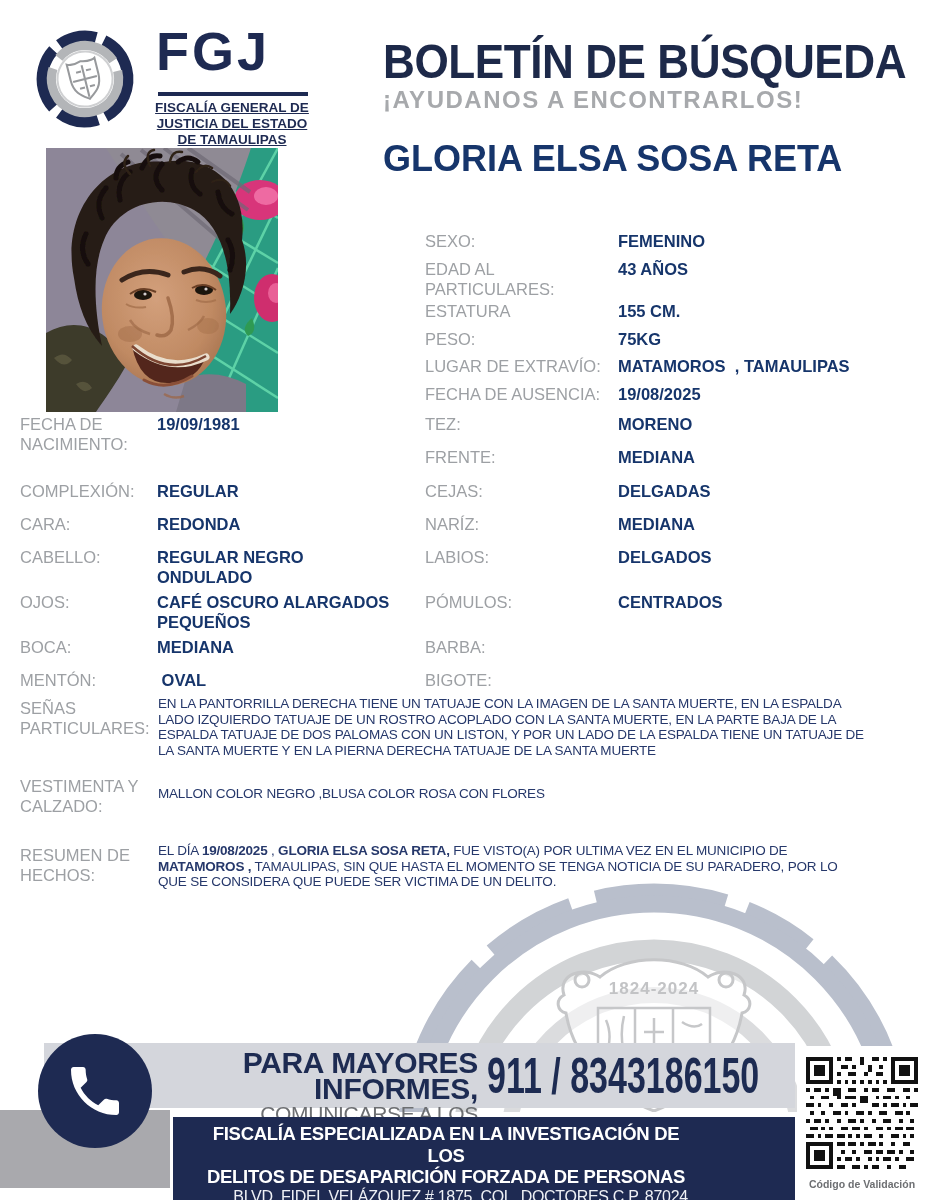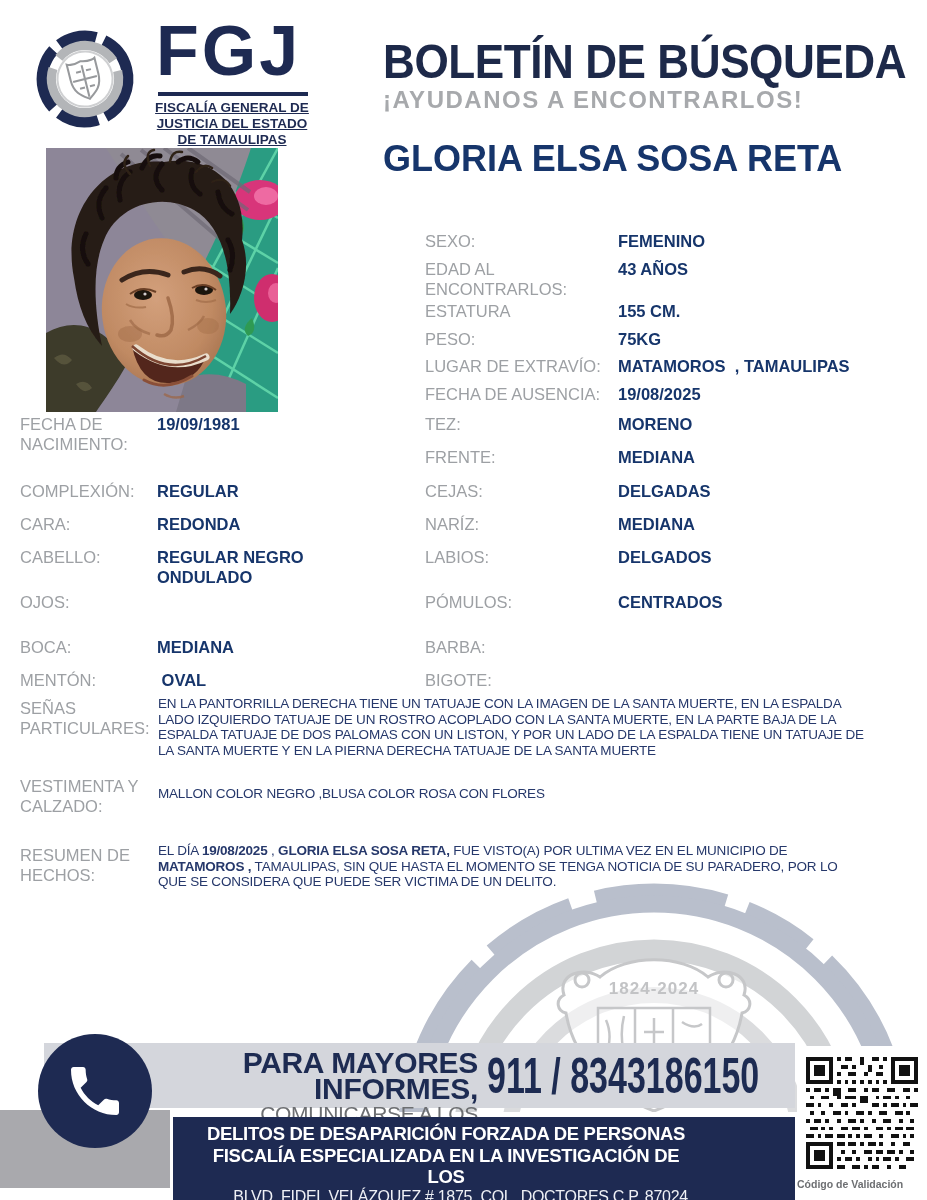--- a/index.html
+++ b/index.html
@@ -1,20 +1,20 @@
 <!DOCTYPE html>
 <html><head>
 <meta charset="utf-8">
 <style>
   html,body{margin:0;padding:0;background:#fff;}
   .page{position:relative;width:927px;height:1200px;background:#ffffff;overflow:hidden;
         font-family:"Liberation Sans",sans-serif;}
   
   .seal{position:absolute;left:34px;top:26px;}
-  .fgj{position:absolute;left:156px;top:16px;font-size:70px;font-weight:bold;color:#1e2a52;
+  .fgj{position:absolute;left:156px;top:16px;font-size:54px;font-weight:bold;color:#1e2a52;
        letter-spacing:3px;line-height:70px;}
   .fgj-rule{position:absolute;left:158px;top:92px;width:150px;height:4px;background:#1e2a52;}
   .org{position:absolute;left:146px;top:100px;width:172px;text-align:center;font-size:13.5px;
        font-weight:bold;color:#1e2a52;line-height:16px;white-space:pre-line;text-decoration:underline;}
   .title{position:absolute;left:383px;top:33px;font-size:49px;font-weight:bold;color:#1d2949;
          letter-spacing:-0.5px;white-space:nowrap;transform:scaleX(.9);transform-origin:left top;}
   .subtitle{position:absolute;left:383px;top:86px;font-size:24px;font-weight:bold;color:#a7a9ac;
             letter-spacing:1.5px;white-space:nowrap;}
   .pname{position:absolute;left:383px;top:138px;font-size:36px;font-weight:bold;color:#16356b;
          white-space:nowrap;}
@@ -40,21 +40,21 @@
           line-height:52px;white-space:nowrap;transform:scaleX(.68);transform-origin:left top;}
   .circle{position:absolute;left:38px;top:1034px;width:114px;height:114px;border-radius:50%;
           background:#1e2a52;}
   .circle svg{position:absolute;left:25px;top:25px;}
   .navyband{position:absolute;left:173px;top:1117px;width:622px;height:83px;background:#1e2a52;}
   .navyband .inner{margin:6px 0 0 27px;width:492px;color:#fff;}
   .fz1{font-size:18.5px;font-weight:bold;text-align:center;line-height:21.5px;letter-spacing:-0.3px;}
   .fz2{font-size:16px;text-align:right;line-height:18px;letter-spacing:-0.3px;color:#eef0f5;}
   .qrpanel{position:absolute;left:797px;top:1046px;width:130px;height:154px;background:#fff;}
   .qr{position:absolute;left:9px;top:11px;}
-  .qrlabel{position:absolute;left:0;top:132px;width:130px;text-align:left;font-size:10.5px;
+  .qrlabel{position:absolute;left:0;top:132px;width:130px;text-align:center;font-size:10.5px;
            font-weight:bold;color:#6d6f72;}
 </style>
 </head>
 <body>
 
 <div class="page">
 
   <div class="wm">
     <svg width="524" height="230" viewBox="0 0 524 230">
       <g fill="none">
@@ -183,21 +183,21 @@
         <ellipse cx="84" cy="186" rx="12" ry="8" fill="#a06b47" opacity="0.45"></ellipse>
         <ellipse cx="162" cy="178" rx="11" ry="8" fill="#a06b47" opacity="0.4"></ellipse>
         <path d="M118 246 q10 6 20 2" stroke="#9c6543" stroke-width="2.5" fill="none" opacity="0.7"></path>
       </g>
     </svg>
   </div>
 
   <div class="lbl rc" style="top:231px">SEXO:</div>
   <div class="val rc" style="top:231px">FEMENINO</div>
   <div class="lbl rc" style="top:259px">EDAD AL
-ENCONTRARLOS:</div>
+PARTICULARES:</div>
   <div class="val rc" style="top:259px">43 AÑOS</div>
   <div class="lbl rc" style="top:301px">ESTATURA</div>
   <div class="val rc" style="top:301px">155 CM.</div>
   <div class="lbl rc" style="top:329px">PESO:</div>
   <div class="val rc" style="top:329px">75KG</div>
   <div class="lbl rc" style="top:356px">LUGAR DE EXTRAVÍO:</div>
   <div class="val rc" style="top:356px">MATAMOROS  , TAMAULIPAS</div>
   <div class="lbl rc" style="top:384px">FECHA DE AUSENCIA:</div>
   <div class="val rc" style="top:384px">19/08/2025</div>
 
@@ -205,20 +205,22 @@
 NACIMIENTO:</div>
   <div class="val lc" style="top:414px">19/09/1981</div>
   <div class="lbl lc" style="top:481px">COMPLEXIÓN:</div>
   <div class="val lc" style="top:481px">REGULAR</div>
   <div class="lbl lc" style="top:514px">CARA:</div>
   <div class="val lc" style="top:514px">REDONDA</div>
   <div class="lbl lc" style="top:547px">CABELLO:</div>
   <div class="val lc" style="top:547px">REGULAR NEGRO
 ONDULADO</div>
   <div class="lbl lc" style="top:592px">OJOS:</div>
+  <div class="val lc" style="top:592px">CAFÉ OSCURO ALARGADOS
+PEQUEÑOS</div>
   <div class="lbl lc" style="top:637px">BOCA:</div>
   <div class="val lc" style="top:637px">MEDIANA</div>
   <div class="lbl lc" style="top:670px">MENTÓN:</div>
   <div class="val lc" style="top:670px"> OVAL</div>
 
   <div class="lbl rc" style="top:414px">TEZ:</div>
   <div class="val rc" style="top:414px">MORENO</div>
   <div class="lbl rc" style="top:447px">FRENTE:</div>
   <div class="val rc" style="top:447px">MEDIANA</div>
   <div class="lbl rc" style="top:481px">CEJAS:</div>
@@ -255,22 +257,22 @@
   <div class="phones">911 / 8343186150</div>
 
   <div class="circle">
     <svg width="64" height="64" viewBox="0 0 24 24">
       <path fill="#ffffff" d="M6.62 10.79c1.44 2.83 3.76 5.14 6.59 6.59l2.2-2.2c.27-.27.67-.36 1.02-.24 1.12.37 2.33.57 3.57.57.55 0 1 .45 1 1V20c0 .55-.45 1-1 1-9.39 0-17-7.61-17-17 0-.55.45-1 1-1h3.5c.55 0 1 .45 1 1 0 1.25.2 2.45.57 3.57.11.35.03.74-.25 1.02l-2.2 2.2z"></path>
     </svg>
   </div>
 
   <div class="navyband">
     <div class="inner">
+      <div class="fz1">FISCALÍA ESPECIALIZADA EN LA INVESTIGACIÓN DE LOS</div>
       <div class="fz1">DELITOS DE DESAPARICIÓN FORZADA DE PERSONAS</div>
-      <div class="fz1">FISCALÍA ESPECIALIZADA EN LA INVESTIGACIÓN DE LOS</div>
       <div class="fz2">BLVD. FIDEL VELÁZQUEZ # 1875, COL. DOCTORES C.P. 87024,</div>
 
     </div>
   </div>
 
   <div class="qrpanel">
     <svg class="qr" width="112" height="112" viewBox="0 0 29 29" shape-rendering="crispEdges">
       <rect width="29" height="29" fill="#ffffff"></rect>
       <g fill="#111111">
         <path d="M0 0h7v7h-7z M22 0h7v7h-7z M0 22h7v7h-7z" fill="#111"></path>

